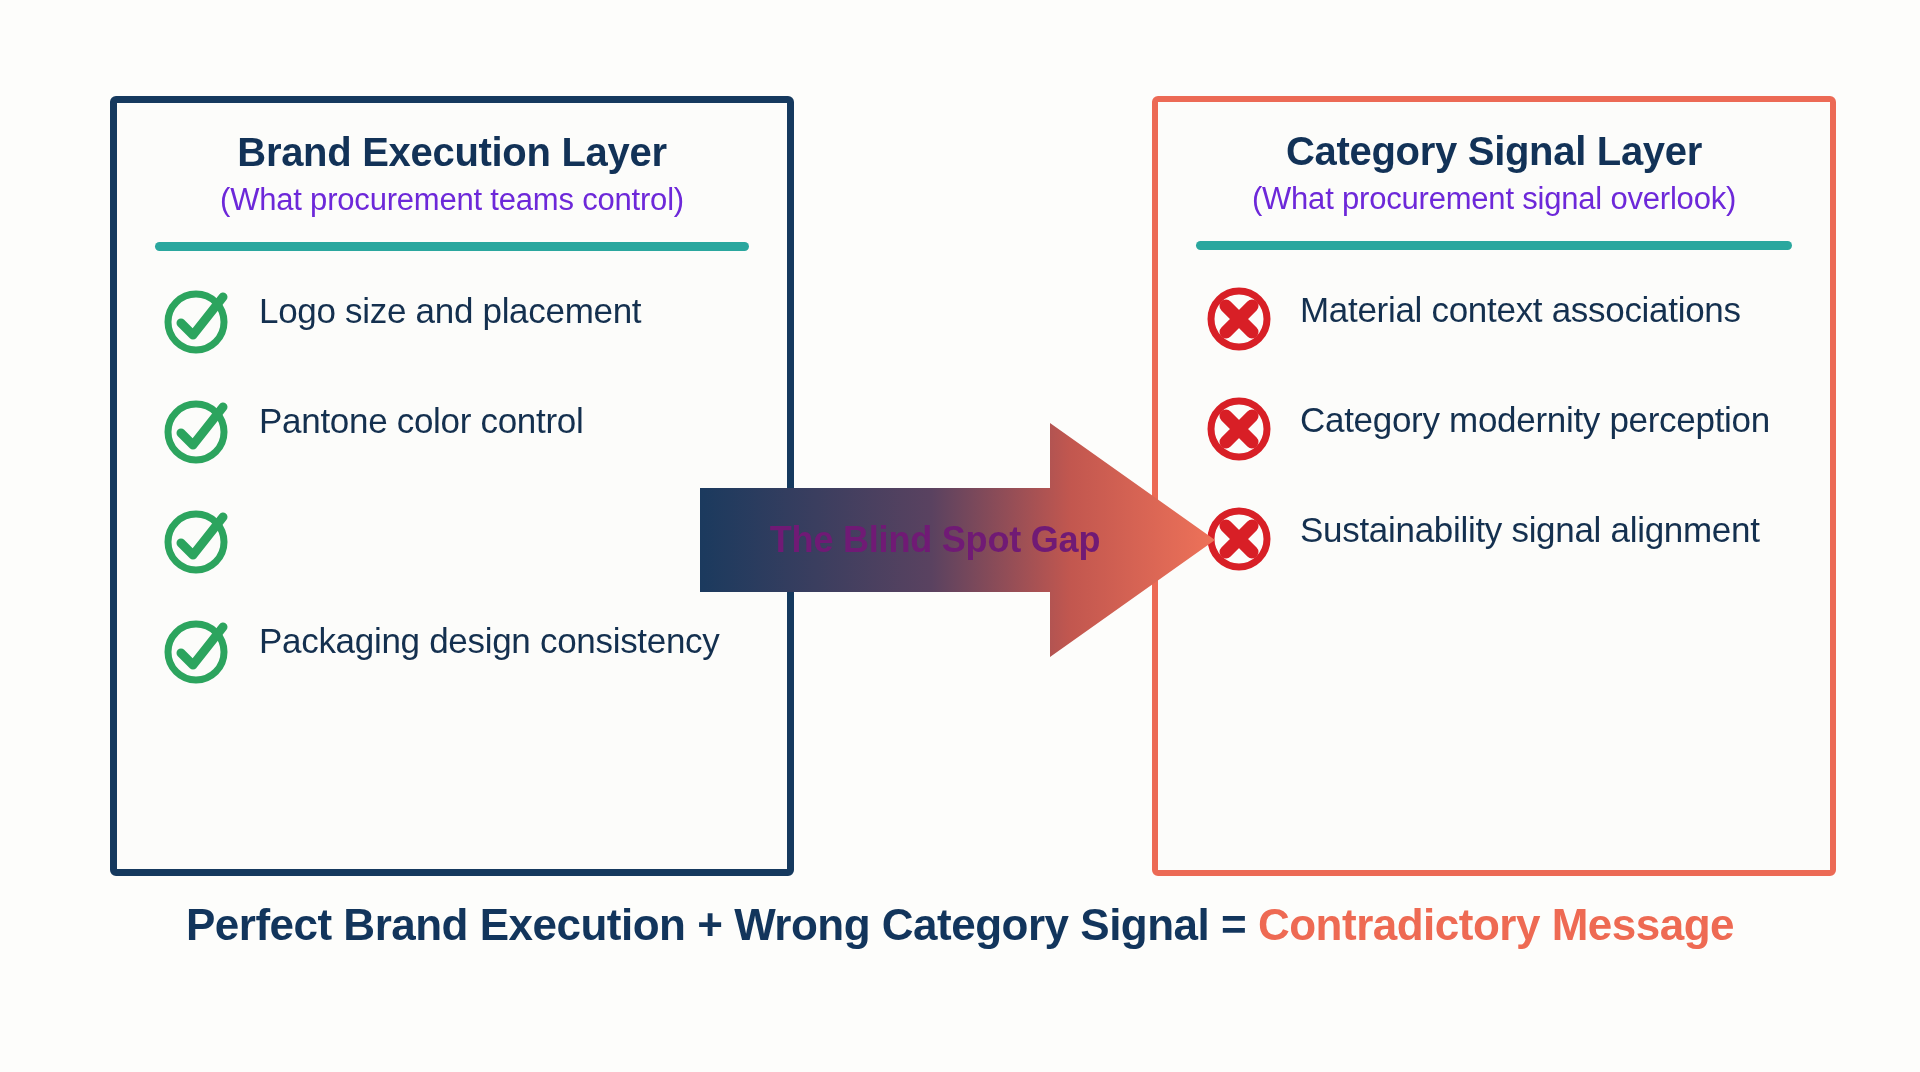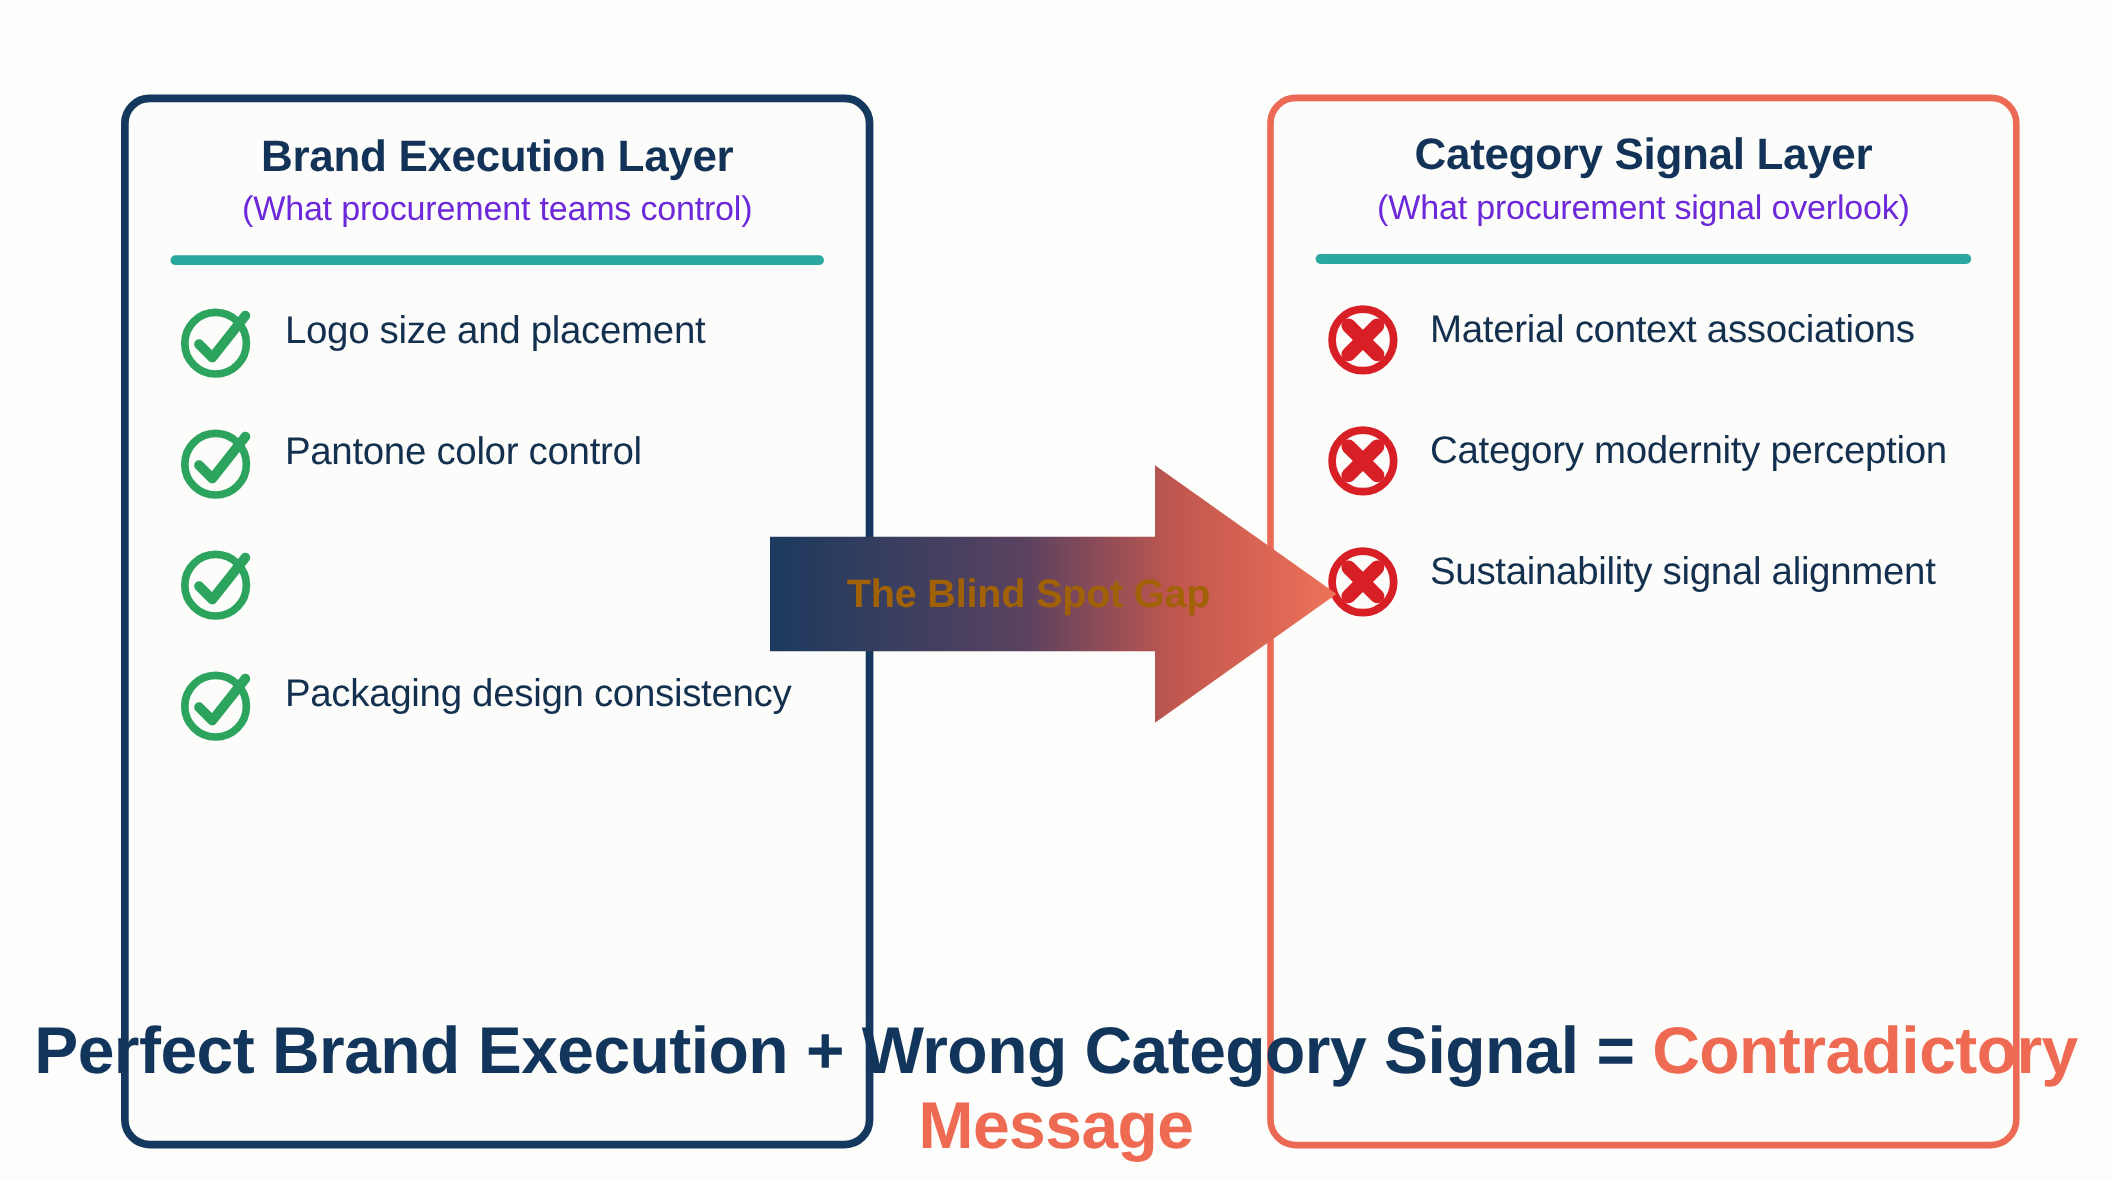--- a/index.html
+++ b/index.html
@@ -18,24 +18,24 @@
   .canvas {
     position: relative;
     width: 1920px;
     height: 1072px;
     background: #fdfdfb;
   }
 
   
   .card {
     position: absolute;
-    top: 86px;
+    top: 96px;
     width: 684px;
-    height: 958px;
-    border-radius: 26px;
+    height: 780px;
+    border-radius: 6px;
     background: #fcfcfa;
     box-sizing: border-box;
   }
   .card-left {
     left: 110px;
     border: 7px solid #15395e;
   }
   .card-right {
     left: 1152px;
     border: 6px solid #ec6a55;
@@ -110,33 +110,33 @@
     position: absolute;
     left: 0;
     top: 0;
     width: 470px;
     height: 250px;
     display: flex;
     align-items: center;
     justify-content: center;
     font-size: 36px;
     font-weight: bold;
-    color: #a16207;
+    color: #701a75;
     letter-spacing: -0.2px;
     pointer-events: none;
   }
 
   
   .footer {
     position: absolute;
     left: 0;
-    top: 920px;
+    top: 900px;
     width: 1920px;
     text-align: center;
-    font-size: 60px;
+    font-size: 44px;
     font-weight: bold;
     color: #12355c;
     letter-spacing: -0.5px;
   }
   .footer .accent { color: #ee6a53; }
 </style>
 </head>
 <body>
 
 <div class="canvas">

